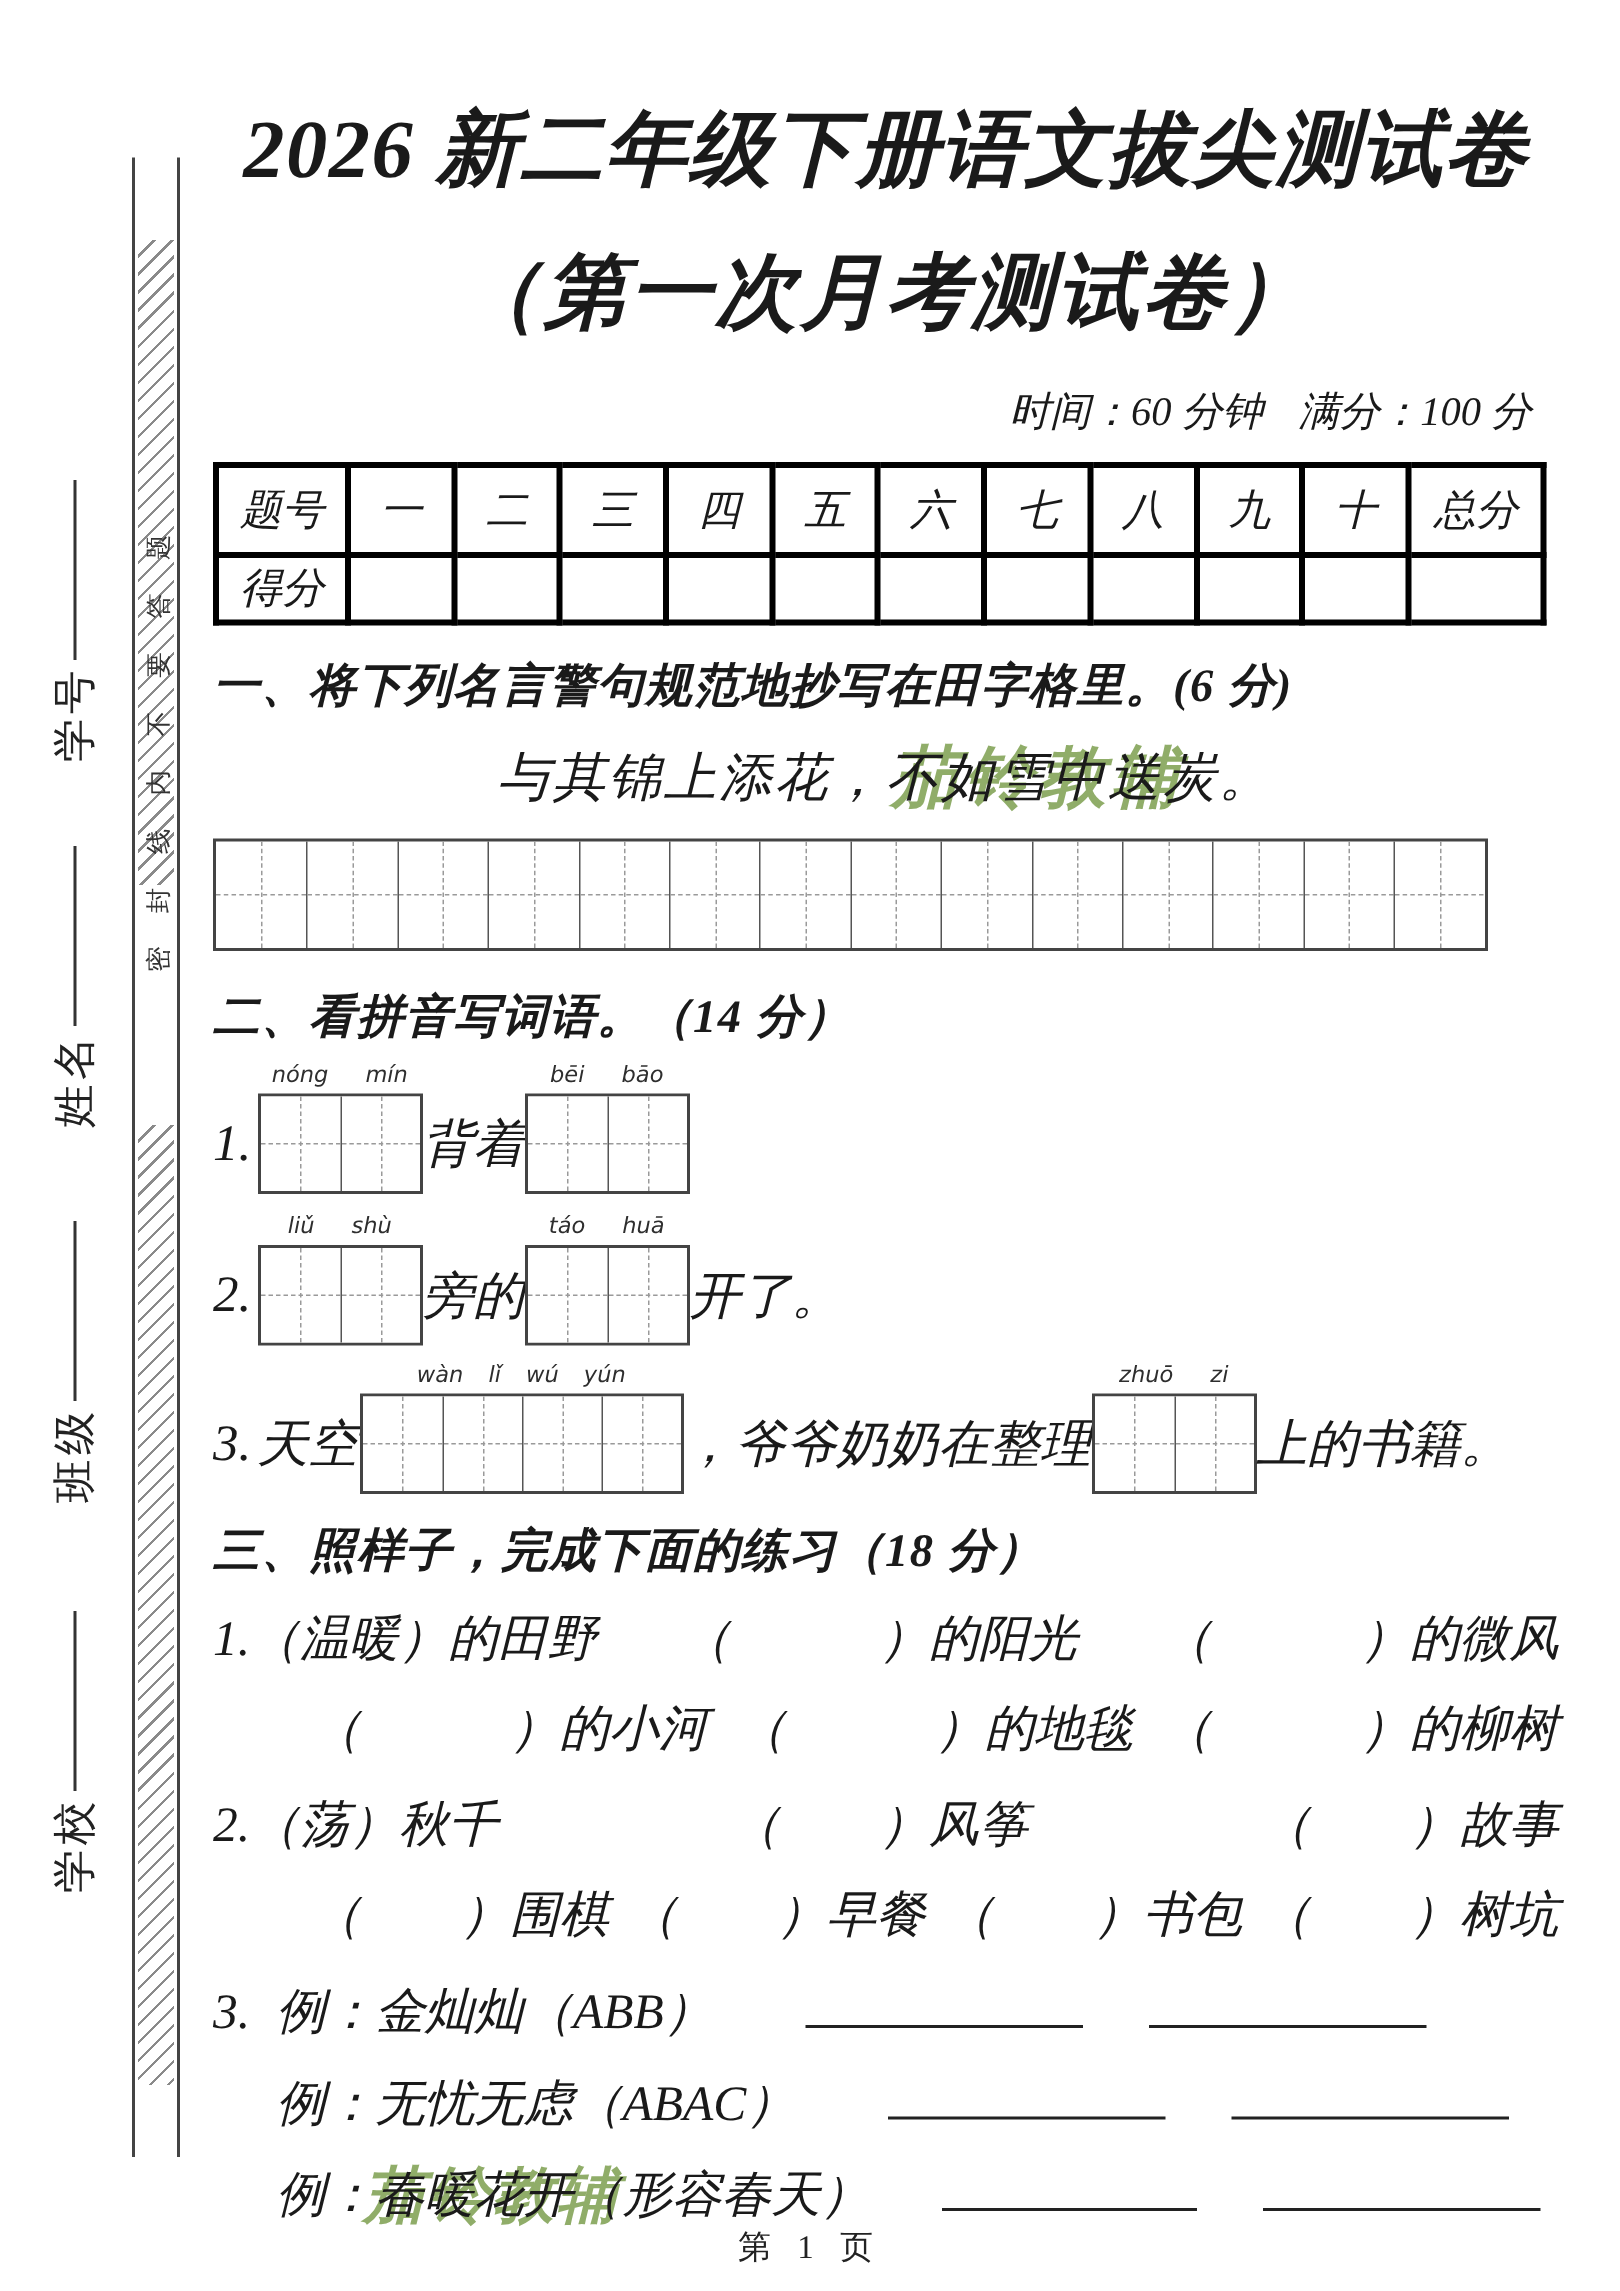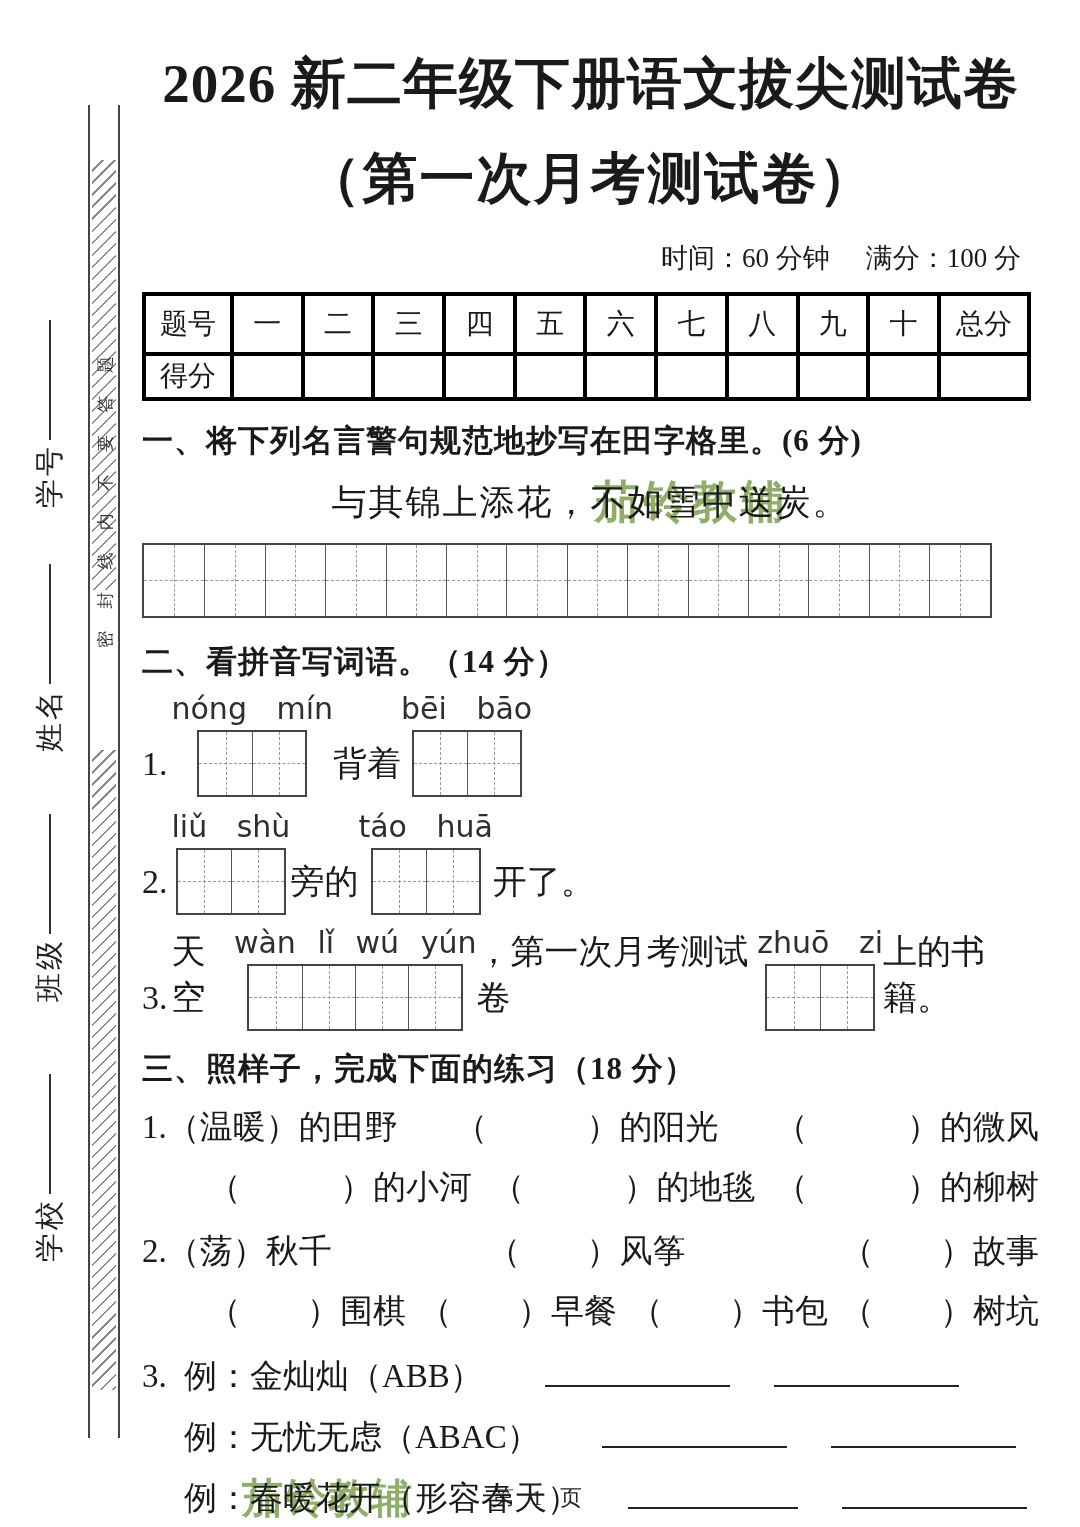--- a/index.html
+++ b/index.html
@@ -27,31 +27,31 @@
   .seal-text {
     font-size:17px; letter-spacing:9px; color:#333;
     font-family:"Liberation Serif", serif;
   }
   .margin-label { font-size:29px; color:#222; letter-spacing:3px; }
   .margin-label .blank-line {
     display:inline-block; width:120px; height:1px; border-bottom:2px solid #333;
     margin-left:4px; vertical-align:baseline;
   }
   
-  .content { position:absolute; left:142px; top:48px; width:897px; }
+  .content { position:absolute; left:142px; top:64px; width:897px;font-style:italic; }
   .title {
     font-size:55px; font-weight:900; text-align:center; letter-spacing:1px;
     line-height:1.3;
   }
   .subtitle {
     font-size:55px; font-weight:900; text-align:center; margin-top:22px;
     letter-spacing:2px;
   }
   .meta-row {
-    display:flex; justify-content:flex-end; gap:36px; margin-top:24px;
+    display:flex; justify-content:flex-end; gap:24px; margin-top:24px;
     font-size:27px; padding-right:18px;
   }
   table.score {
     border-collapse:collapse; width:889px; margin-top:16px; table-layout:fixed;
   }
   table.score td {
     border:4px solid #000000; text-align:center; font-size:28px;
     height:60px; overflow:hidden;
   }
   table.score td.first { width:88px; }
@@ -84,21 +84,21 @@
   .tz-cell::after {
     content:""; position:absolute; top:50%; left:0; right:0;
     border-top:1.5px dashed #9a9a9a;
   }
   
   .py-row { display:flex; align-items:flex-end; font-size:34px; }
   .py-row .qnum { padding-bottom:14px; margin-right:4px; }
   .py-row .txt { padding-bottom:10px; }
   .pgroup { display:flex; flex-direction:column; align-items:center; }
   .pinyin {
-    font-family:"DejaVu Sans", sans-serif; font-size:30px; color:#2e2e2e;
+    font-family:"DejaVu Sans", sans-serif; font-size:15px; color:#2e2e2e;
     word-spacing:20px; margin-bottom:4px; white-space:nowrap;
   }
   .boxes { display:flex; border:2px solid #444; }
   .boxes .tz-cell { width:53px; height:63px; background:#fff; }
   .row-s2-1 { margin-top:8px; }
   .row-s2-2 { margin-top:12px; }
   .row-s2-3 { margin-top:10px; }
   
   .fill-row {
     display:flex; font-size:33px; margin-top:15px; align-items:baseline;
@@ -264,21 +264,21 @@
       <span class="txt">天空</span>
       <div class="pgroup">
         <div class="pinyin" style="word-spacing:12px;">wàn lǐ wú yún</div>
         <div class="boxes">
             <div class="tz-cell"></div>
             <div class="tz-cell"></div>
             <div class="tz-cell"></div>
             <div class="tz-cell"></div>
           </div>
       </div>
-      <span class="txt">，第一次月考测试卷</span>
+      <span class="txt">，爷爷奶奶在整理</span>
       <div class="pgroup">
         <div class="pinyin">zhuō zi</div>
         <div class="boxes">
             <div class="tz-cell"></div>
             <div class="tz-cell"></div>
           </div>
       </div>
       <span class="txt">上的书籍。</span>
     </div>
 

